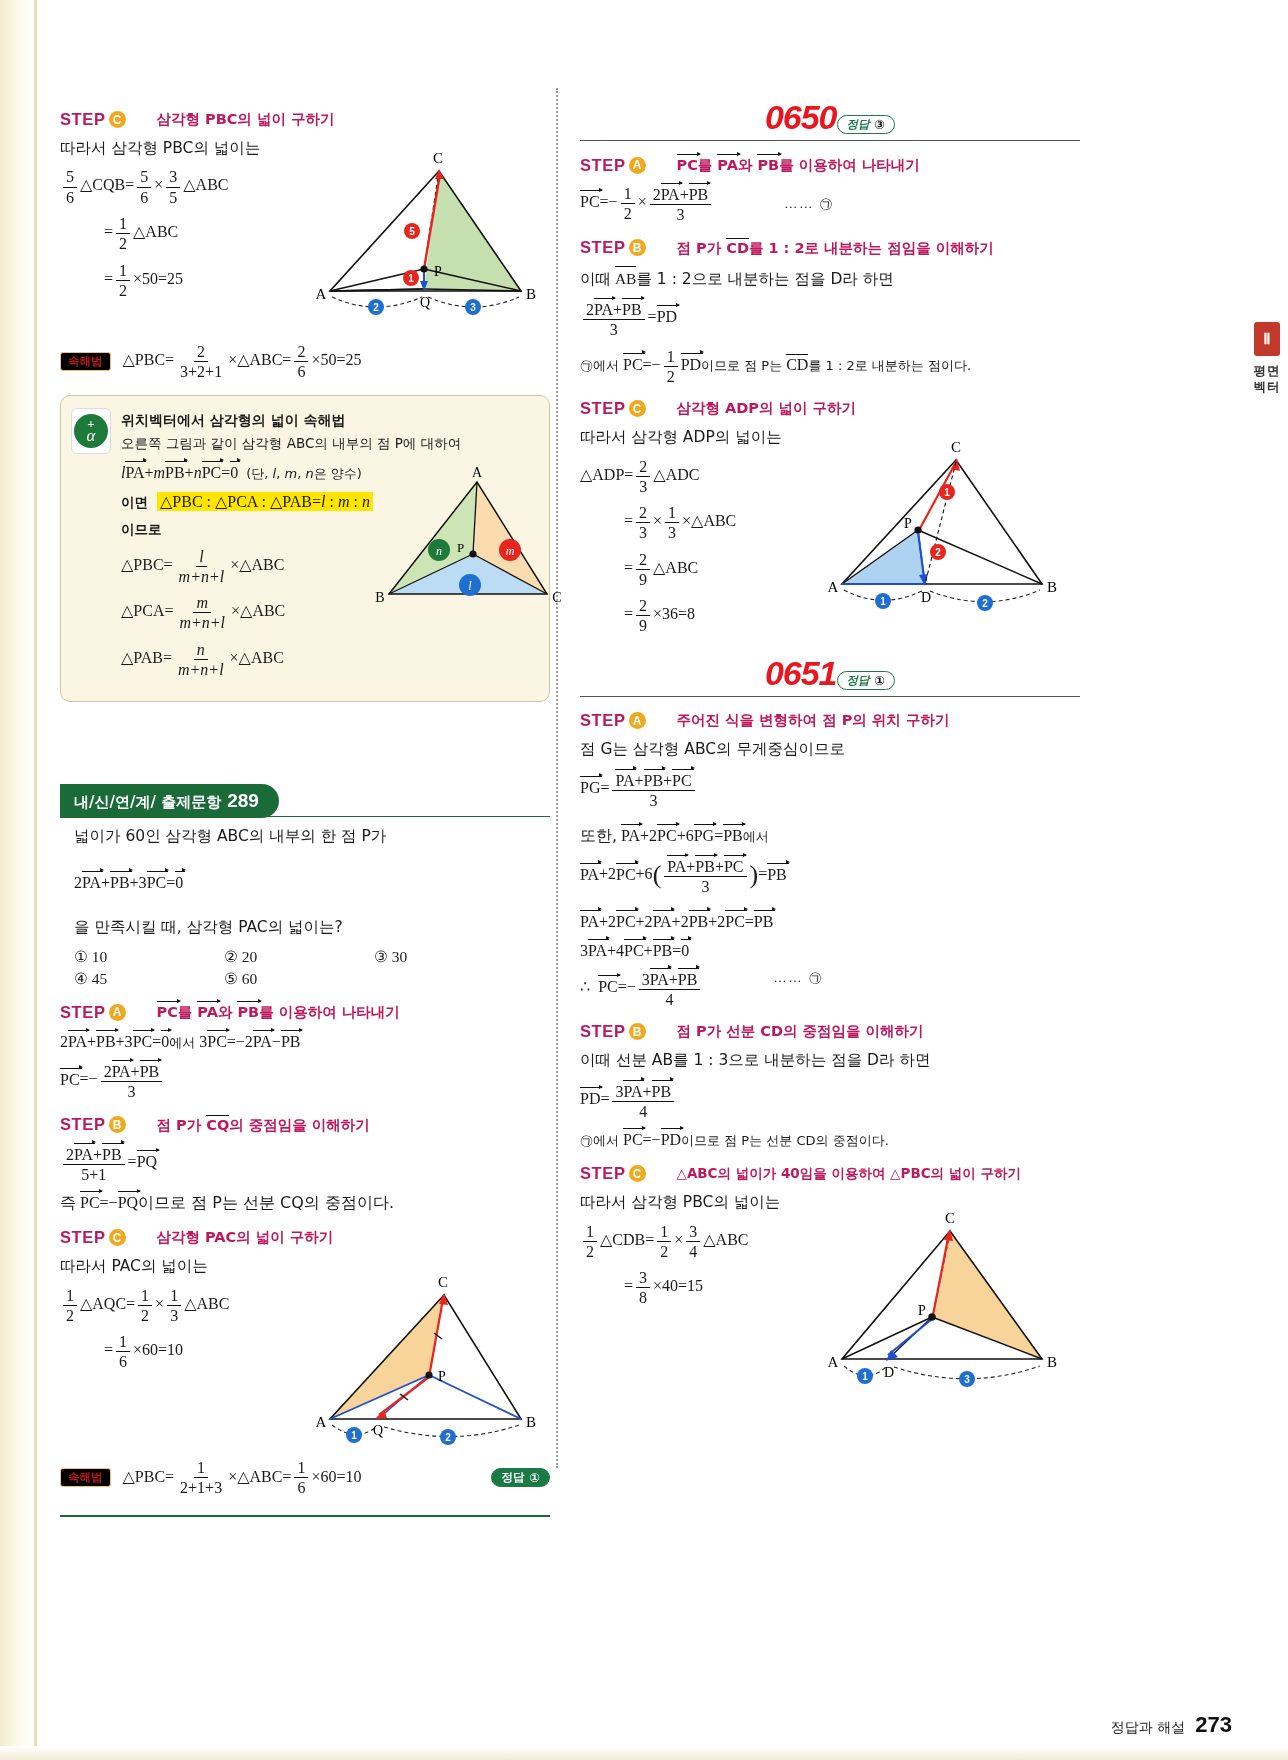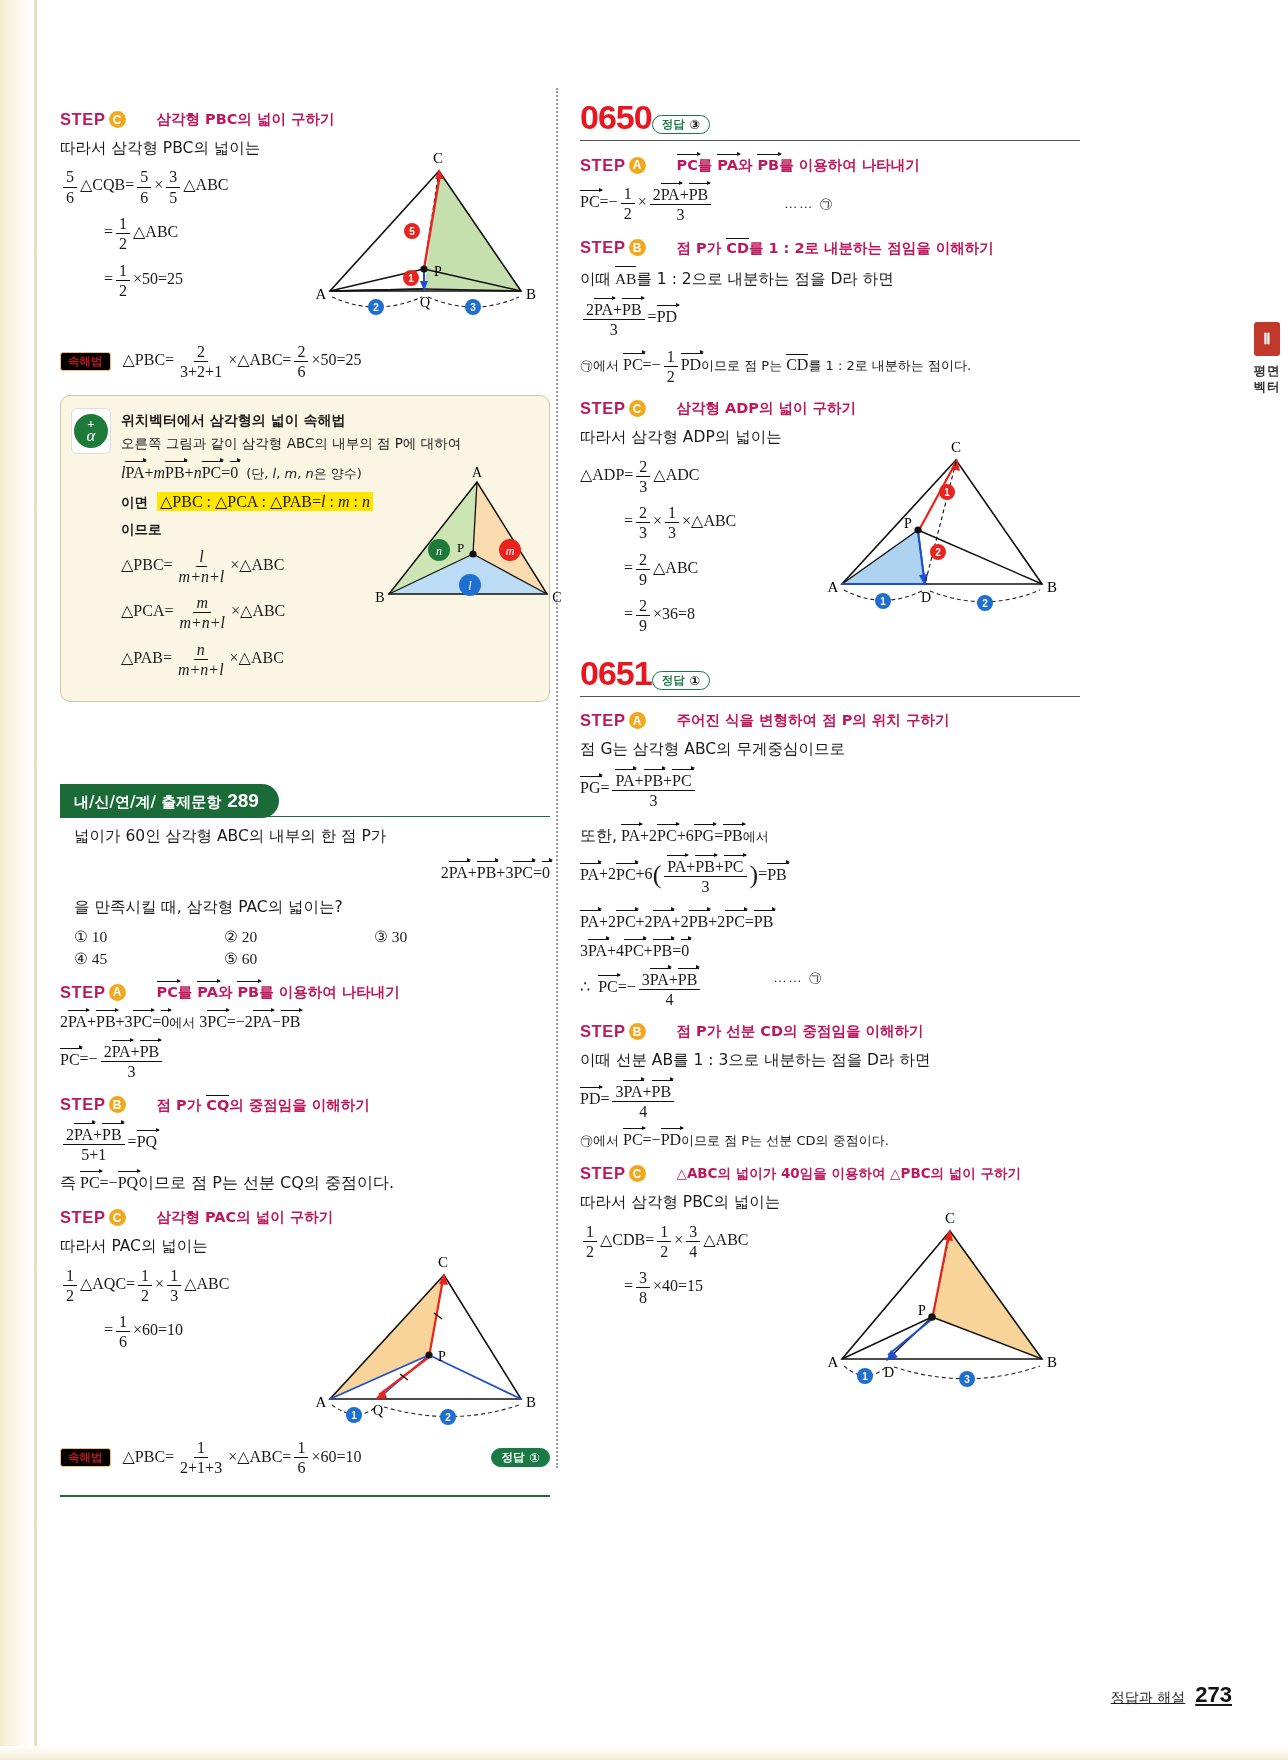--- a/index.html
+++ b/index.html
@@ -51,21 +51,21 @@
   .prob-head{margin-top:4px;}
   .prob-num{font-family:"Liberation Sans",sans-serif;font-weight:bold;font-size:34px;
     color:#e8171f;letter-spacing:-1px;line-height:1;}
   .prob-rule{border-bottom:1.6px solid #555;margin-top:6px;}
   .answer-pill{display:inline-flex;align-items:center;gap:5px;
     border:1px solid #1a7a46;border-radius:11px;padding:1px 9px;background:#fff;
     font-family:"DejaVu Sans",sans-serif;font-size:11.5px;color:#1a7a46;font-weight:bold;}
   .answer-pill .val{color:#111;font-size:12.5px;}
   .answer-pill.filled{background:#1a7a46;color:#fff;border-color:#1a7a46;}
   .answer-pill.filled .val{color:#fff;}
-  .head-row{display:flex;justify-content:flex-start;align-items:flex-end;}
+  .head-row{display:flex;justify-content:center;align-items:flex-end;font-style:italic;}
 
   
   .tag-sok{display:inline-block;background:#000000;color:#c0171d;
     border:1.5px solid #f5c26b;border-radius:3px;padding:1px 7px;
     font-family:"DejaVu Sans",sans-serif;font-weight:bold;font-size:11.5px;
     vertical-align:middle;}
 
   
   .tipbox{position:relative;background:#fbf6e4;border:1.5px solid #cfc6a6;border-radius:10px;
     padding:16px 16px 14px 60px;margin-top:14px;}
@@ -103,21 +103,21 @@
   .ovl{border-top:1.3px solid #111;padding-top:1px;display:inline-block;}
   .eqrow{margin:9px 0;}
   .indent{padding-left:44px;}
   .ref{margin-left:70px;letter-spacing:2px;}
 
   
   .fig{position:relative;}
   .fig svg{display:block;overflow:visible;}
 
   
-  .footer{position:absolute;right:56px;bottom:52px;display:flex;align-items:baseline;gap:10px;text-decoration:underline;}
+  .footer{position:absolute;right:56px;bottom:22px;display:flex;align-items:baseline;gap:10px;}
   .footer .lbl{font-family:"DejaVu Sans",sans-serif;font-size:14px;color:#222;}
   .footer .pg{font-family:"Liberation Sans",sans-serif;font-weight:bold;font-size:22px;color:#111;}
 </style>
 </head>
 <body>
 
 <div id="page">
   <div class="edge-left"></div>
   <div class="edge-left2"></div>
   <div class="edge-bottom"></div>
@@ -278,21 +278,21 @@
     <div style="height:72px;"></div>
     <div class="banner-wrap">
       <span class="banner">
         <span class="kr">내/신/연/계/ 출제문항</span><span class="num">289</span>
       </span>
       <div class="banner-line"></div>
     </div>
 
     <div style="padding-left:14px;margin-top:8px;">
       <div class="body-line kr">넓이가 60인 삼각형 ABC의 내부의 한 점 P가</div>
-      <div class="math" style="text-align:right;margin:14px 0;">
+      <div class="math" style="text-align:left;margin:24px 0;">
         2<span class="vec">PA</span>+<span class="vec">PB</span>+3<span class="vec">PC</span>=<span class="vec">0</span>
       </div>
       <div class="body-line kr">을 만족시킬 때, 삼각형 PAC의 넓이는?</div>
       <div class="choices">
         <span class="c"><span>①</span> <span>10</span></span>
         <span class="c"><span>②</span> <span>20</span></span>
         <span class="c"><span>③</span> <span>30</span></span>
       </div>
       <div class="choices" style="margin-top:0;">
         <span class="c"><span>④</span> <span>45</span></span>

